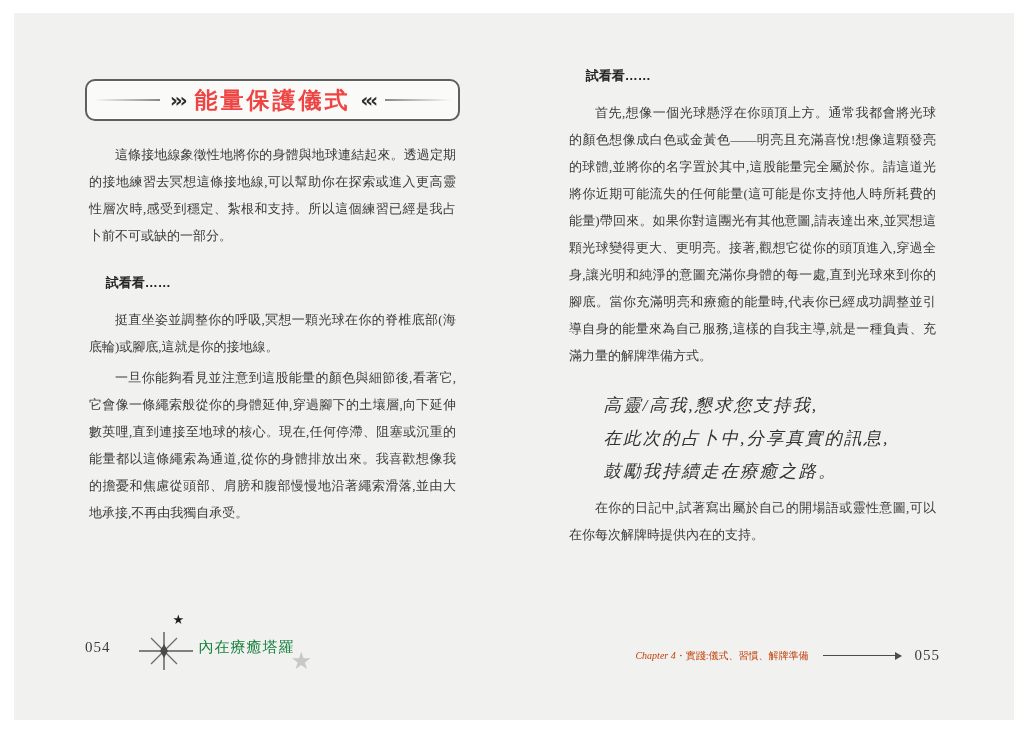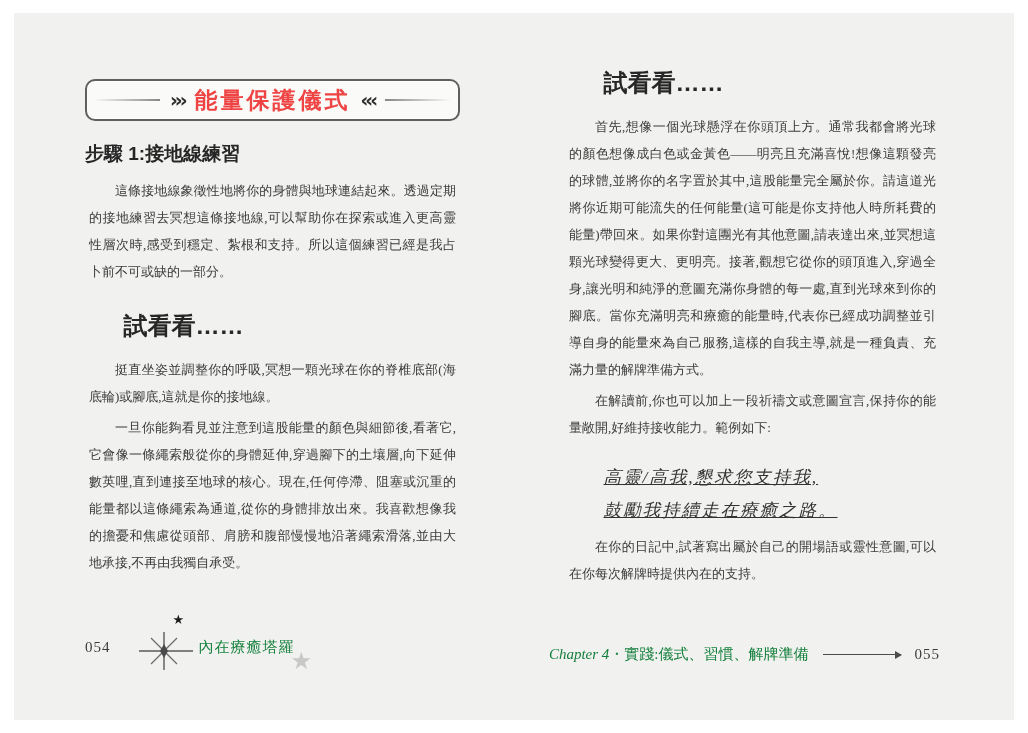--- a/index.html
+++ b/index.html
@@ -66,21 +66,21 @@
   .step-heading {
     font-family: "Liberation Sans", sans-serif;
     font-weight: bold;
     font-size: 19px;
     color: #262626;
     margin: 24px 0 10px 0;
   }
   .try-heading {
     font-family: "Liberation Sans", sans-serif;
     font-weight: bold;
-    font-size: 24px;
+    font-size: 13px;
     color: #262626;
     margin: 25px 0 14px 0;
     padding-left: 1.6em;
   }
   .para {
     font-size: 13px;
     line-height: 27px;
     color: #3b3b3b;
     text-align: justify;
     text-indent: 2em;
@@ -89,21 +89,20 @@
   .first-heading { margin-top: 0; }
 
   
   .verse {
     margin: 20px 0 6px 2.2em;
     font-style: italic;
     font-size: 17.5px;
     line-height: 33px;
     color: #333333;
     letter-spacing: 2px;
-    text-decoration: underline;
   }
   .verse-line { white-space: nowrap; }
 
   
   .footer-left {
     position: absolute;
     left: 71px; bottom: 46px;
     display: flex;
     align-items: center;
   }
@@ -139,22 +138,22 @@
   }
 
   .footer-right {
     position: absolute;
     right: 74px; bottom: 56px;
     display: flex;
     align-items: center;
     gap: 14px;
   }
   .chapter-text {
-    font-size: 15px;
-    color: #15803d;
+    font-size: 10px;
+    color: #c2410c;
     white-space: nowrap;
   }
   .chapter-label { font-style: italic; font-family: "Liberation Serif", serif; }
   .arrow-line {
     position: relative;
     width: 78px; height: 1.5px;
     background: #4d4d4d;
   }
   .arrow-line::after {
     content: "";
@@ -174,21 +173,20 @@
     <div class="page page-left">
 
       <div class="title-box">
         <span class="orn-line l"></span>
         <span class="orn-chev">›››</span>
         <span class="title-text">能量保護儀式</span>
         <span class="orn-chev">‹‹‹</span>
         <span class="orn-line r"></span>
       </div>
 
-      <h3 class="step-heading first-heading">步驟 1:接地線練習</h3>
       <p class="para">這條接地線象徵性地將你的身體與地球連結起來。透過定期的接地練習去冥想這條接地線,可以幫助你在探索或進入更高靈性層次時,感受到穩定、紮根和支持。所以這個練習已經是我占卜前不可或缺的一部分。</p>
 
       <h4 class="try-heading">試看看……</h4>
       <p class="para">挺直坐姿並調整你的呼吸,冥想一顆光球在你的脊椎底部(海底輪)或腳底,這就是你的接地線。</p>
       <p class="para">一旦你能夠看見並注意到這股能量的顏色與細節後,看著它,它會像一條繩索般從你的身體延伸,穿過腳下的土壤層,向下延伸數英哩,直到連接至地球的核心。現在,任何停滯、阻塞或沉重的能量都以這條繩索為通道,從你的身體排放出來。我喜歡想像我的擔憂和焦慮從頭部、肩膀和腹部慢慢地沿著繩索滑落,並由大地承接,不再由我獨自承受。</p>
 
 
       <div class="footer-left">
         <span class="page-number">054</span>
         <span class="sparkle-wrap">
@@ -203,24 +201,24 @@
         </span>
         <span class="book-title">內在療癒塔羅</span>
         <span class="star star-gray">★</span>
       </div>
     </div>
 
     <div class="page page-right">
 
       <h4 class="try-heading first-heading">試看看……</h4>
       <p class="para">首先,想像一個光球懸浮在你頭頂上方。通常我都會將光球的顏色想像成白色或金黃色——明亮且充滿喜悅!想像這顆發亮的球體,並將你的名字置於其中,這股能量完全屬於你。請這道光將你近期可能流失的任何能量(這可能是你支持他人時所耗費的能量)帶回來。如果你對這團光有其他意圖,請表達出來,並冥想這顆光球變得更大、更明亮。接著,觀想它從你的頭頂進入,穿過全身,讓光明和純淨的意圖充滿你身體的每一處,直到光球來到你的腳底。當你充滿明亮和療癒的能量時,代表你已經成功調整並引導自身的能量來為自己服務,這樣的自我主導,就是一種負責、充滿力量的解牌準備方式。</p>
-      <p class="para">在解讀前,你也可以加上一段祈禱文或意圖宣言,保持你的能量敞開,好維持接收能力。範例如下:</p>
 
       <div class="verse">
         <div class="verse-line">高靈/高我,懇求您支持我,</div>
+        <div class="verse-line">在此次的占卜中,分享真實的訊息,</div>
         <div class="verse-line">鼓勵我持續走在療癒之路。</div>
       </div>
 
       <p class="para">在你的日記中,試著寫出屬於自己的開場語或靈性意圖,可以在你每次解牌時提供內在的支持。</p>
 
       <div class="footer-right">
         <span class="chapter-text">
           <span class="chapter-label">Chapter 4</span><span>・</span><span>實踐:儀式、習慣、解牌準備</span>
         </span>
         <span class="arrow-line"></span>

